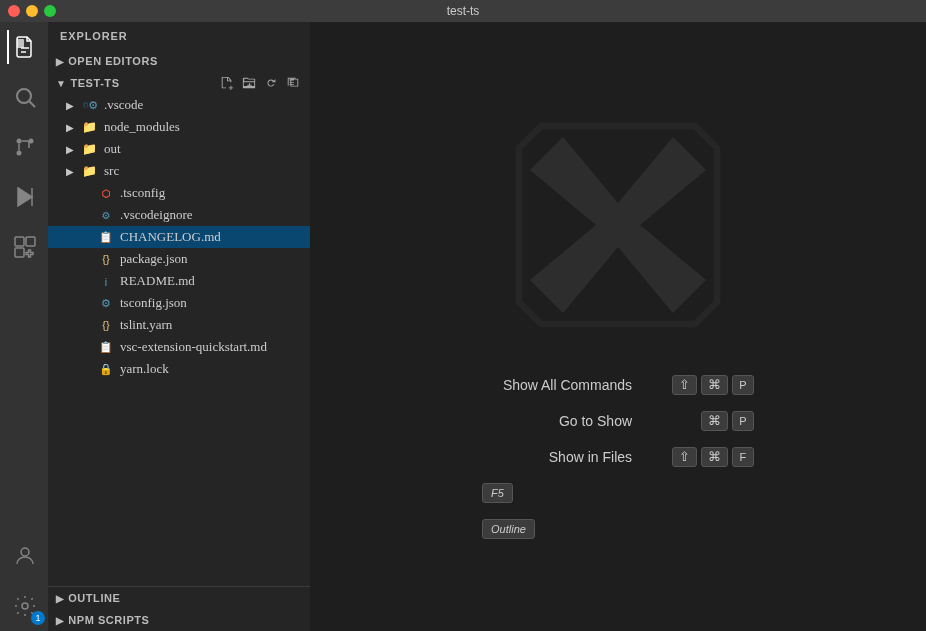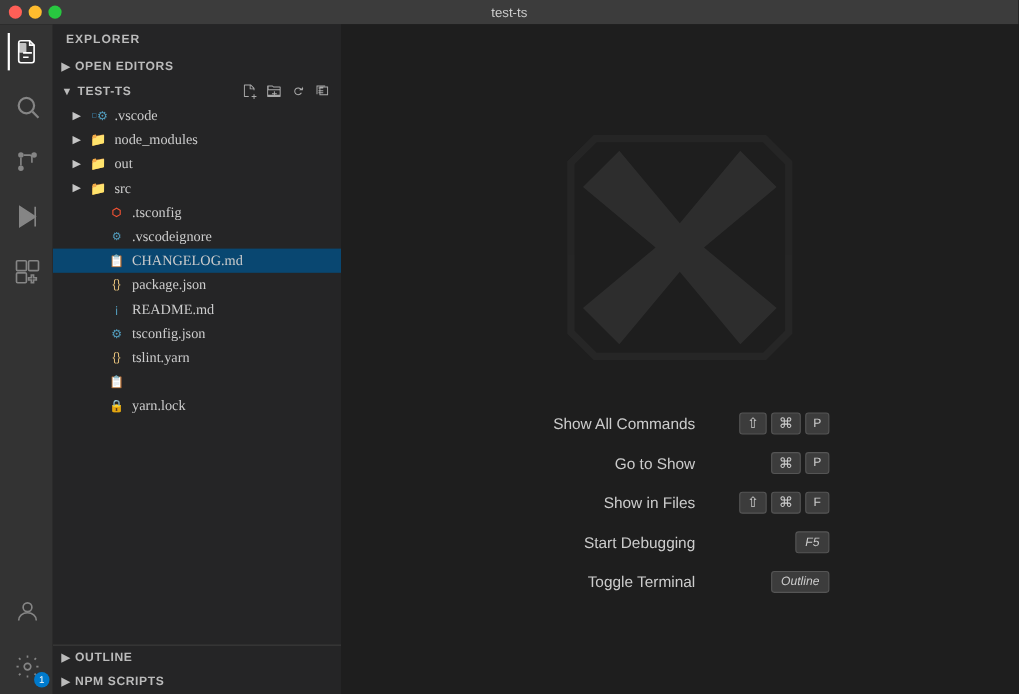--- a/index.html
+++ b/index.html
@@ -478,20 +478,21 @@
 
       <div class="tree-item" style="padding-left: 34px;">
         <span class="arrow" style="visibility:hidden;">▶</span>
         <span class="file-icon" style="color:#e5c07b; font-size:11px;">{}</span>
         <span class="file-name">tslint.yarn</span>
       </div>
 
       <div class="tree-item" style="padding-left: 34px;">
         <span class="arrow" style="visibility:hidden;">▶</span>
         <span class="file-icon" style="color:#519aba; font-size:11px;">📋</span>
+        <span class="file-name">vsc-extension-quickstart.md</span>
       </div>
 
       <div class="tree-item" style="padding-left: 34px;">
         <span class="arrow" style="visibility:hidden;">▶</span>
         <span class="file-icon" style="color:#c09553; font-size:11px;">🔒</span>
         <span class="file-name">yarn.lock</span>
       </div>
     </div>
 
     <div class="sidebar-bottom">
@@ -539,27 +540,25 @@
       <div class="shortcut-row">
         <span class="shortcut-label">Show in Files</span>
         <div class="shortcut-keys">
           <span class="key key-symbol">⇧</span>
           <span class="key key-symbol">⌘</span>
           <span class="key">F</span>
         </div>
       </div>
 
       <div class="shortcut-row">
-        <span class="shortcut-label">Start Debugging</span>
         <div class="shortcut-keys">
           <span class="key-plain">F5</span>
         </div>
       </div>
 
       <div class="shortcut-row">
-        <span class="shortcut-label">Toggle Terminal</span>
         <div class="shortcut-keys">
           <span class="key-plain">Outline</span>
         </div>
       </div>
     </div>
   </div>
 </div>
 
 </body></html>

